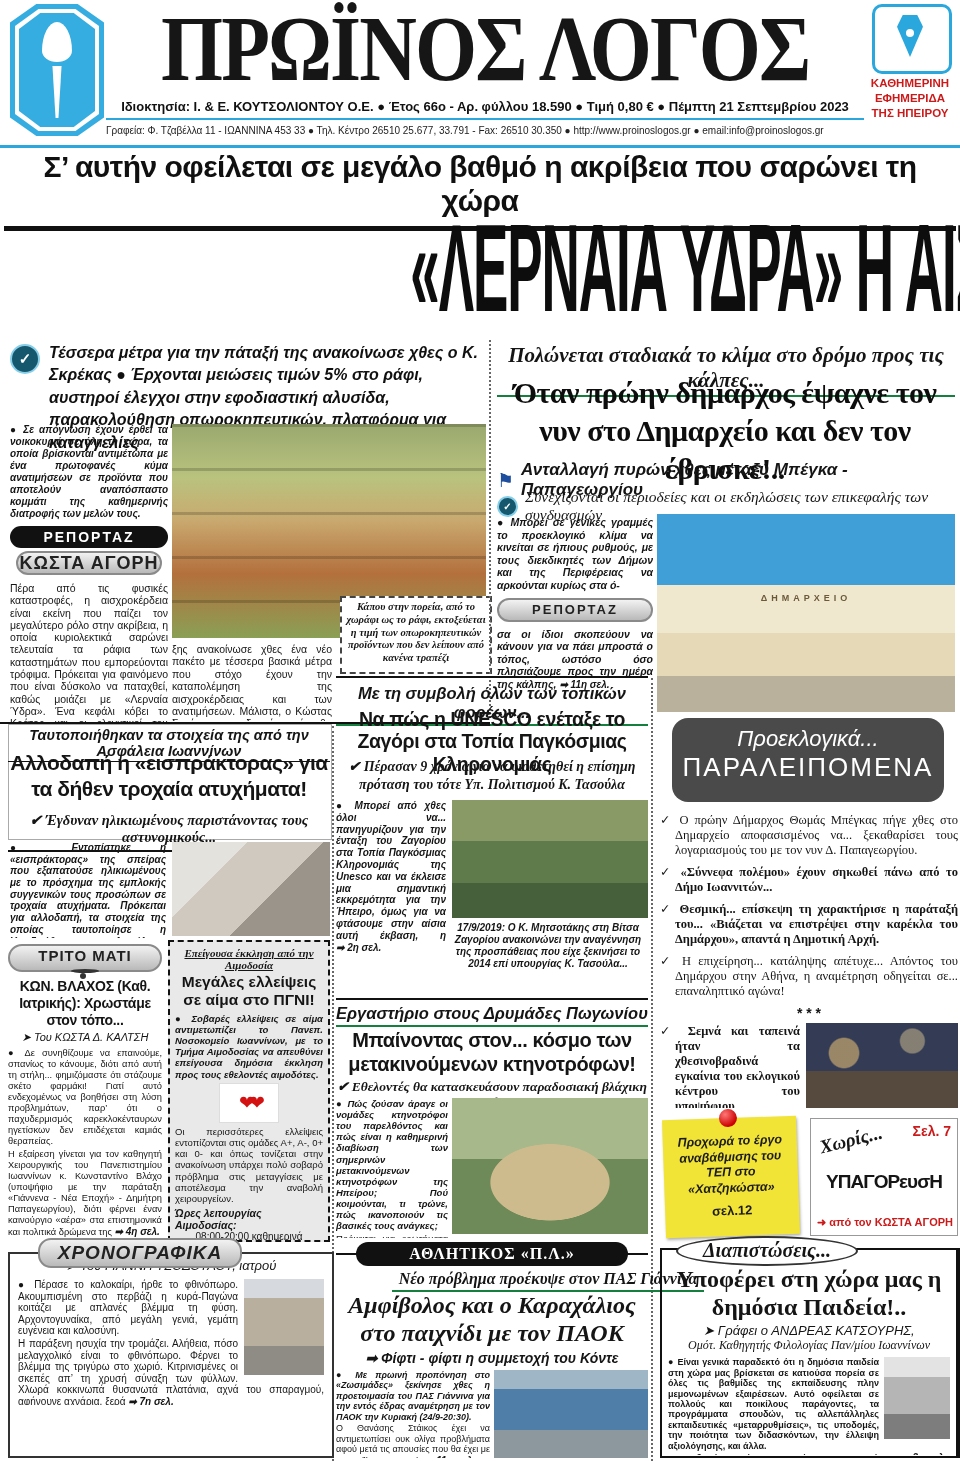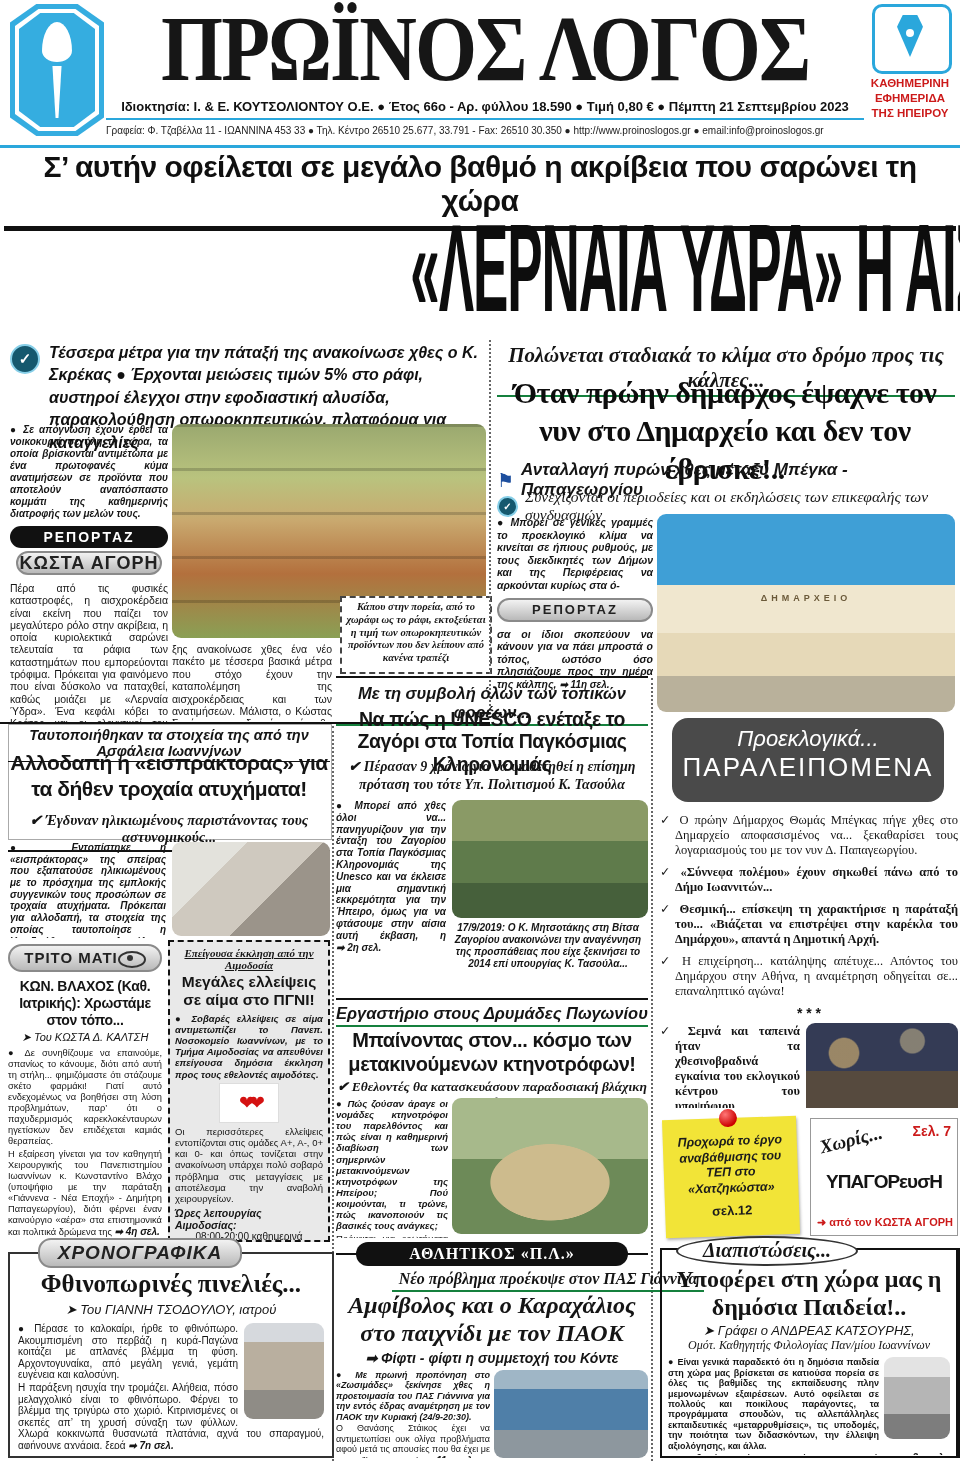--- a/index.html
+++ b/index.html
@@ -46,21 +46,21 @@
   
   .chk{display:inline-flex;align-items:center;justify-content:center;border-radius:50%;
        background:#15586e;color:#fff;border:2px solid #87cfe8;flex:0 0 auto;}
   .pill{border-radius:14px;text-align:center;letter-spacing:2px;font-weight:bold;}
   .pill.black{background:#111;color:#fff;}
   .pill.grey{background:linear-gradient(180deg,#f2f2f2,#b9b9b9);border:2px solid #8a8a8a;color:#222;}
   .kick-ul{border-bottom:2px solid #15803d;padding-bottom:2px;}
   .jmp{font-weight:bold;font-style:italic;font-size:10px;white-space:nowrap;}
   .dotted-v{border-left:2px dotted #666;width:0;}
   .hline{border-top:2px solid #111;height:0;}
-  .photo{background:#ccc;border-radius:9px;}
+  .photo{background:#ccc;}
   .ph-market{background:
       repeating-linear-gradient(180deg,rgba(0,0,0,.18) 0 3px,transparent 3px 44px),
       linear-gradient(180deg,#9aa86f 0%,#b9c37e 25%,#c9a96f 45%,#b3703d 70%,#8aa055 100%);}
   .ph-cityhall{background:linear-gradient(180deg,#3f9fd6 0 36%,#f0e7cf 36% 60%,#e6d9b8 60% 82%,#b9b19b 82%);}
   .ph-cityhall .sign{position:absolute;left:0;right:0;top:40%;text-align:center;font-size:9px;
        letter-spacing:4px;color:#6b5a3a;font-weight:bold;}
   .ph-elderly{background:linear-gradient(135deg,#e3e2dc 0 30%,#cfc9bf 30% 60%,#9b948a 60%);}
   .ph-zagori{background:linear-gradient(180deg,#8a9a66 0 35%,#5f7b4b 35% 70%,#46603b 70%);}
   .ph-hut{background:radial-gradient(ellipse 52% 48% at 50% 62%,#cdbb8d 0 58%,transparent 59%),
        linear-gradient(180deg,#a7b98b 0 45%,#6d8a58 45%);}
@@ -154,21 +154,21 @@
 
   <div class="abs" style="left:8px;top:724px;width:322px;height:114px;border:1px solid #aaa;"></div>
   <div class="abs b i ctr" style="left:8px;top:727px;width:322px;font-size:14.5px;border-bottom:1.5px solid #111;padding-bottom:2px;">Ταυτοποιήθηκαν τα στοιχεία της από την Ασφάλεια Ιωαννίνων</div>
   <div class="abs b ctr" style="left:8px;top:750px;width:322px;font-size:21px;line-height:1.25;letter-spacing:-0.5px;">Αλλοδαπή η «εισπράκτορας» για τα δήθεν τροχαία ατυχήματα!</div>
   <div class="abs ser b i ctr" style="left:8px;top:812px;width:322px;font-size:14.5px;border-bottom:2px solid #111;padding-bottom:4px;">✔ Έγδυναν ηλικιωμένους παριστάνοντας τους αστυνομικούς...</div>
   <p class="abs b i just clip" style="left:10px;top:842px;width:156px;height:96px;margin:0;font-size:10px;line-height:1.17;"><span>● Εντοπίστηκε η «εισπράκτορας» της σπείρας που εξαπατούσε ηλικιωμένους με το πρόσχημα της εμπλοκής συγγενικών τους προσώπων σε τροχαία ατυχήματα. Πρόκειται για αλλοδαπή, τα στοιχεία της οποίας ταυτοποίησε η Υποδιεύθυνση Ασφάλειας Ιωαννίνων σε συνεργασία</span>
      </p>
   <div class="abs photo ph-elderly" style="left:172px;top:842px;width:158px;height:94px;"></div>
 
   <div class="abs clip" style="left:8px;top:944px;width:154px;height:300px;">
-    <div class="pill grey" style="height:24px;line-height:24px;font-size:15px;letter-spacing:1px;display:flex;align-items:center;justify-content:center;">
+    <div class="pill grey" style="height:24px;line-height:24px;font-size:15px;letter-spacing:1px;display:flex;align-items:center;justify-content:center;flex-direction:column;">
       <span>ΤΡΙΤΟ ΜΑΤΙ</span>
       <span class="eye">
           <i></i>
         </span>
     </div>
     <div class="b ctr" style="margin-top:6px;font-size:14px;line-height:1.2;letter-spacing:-0.3px;">ΚΩΝ. ΒΛΑΧΟΣ (Καθ. Ιατρικής): Χρωστάμε στον τόπο...</div>
     <div class="i ctr" style="margin-top:3px;font-size:11px;">➤ Του ΚΩΣΤΑ Δ. ΚΑΛΤΣΗ</div>
     <p class="just" style="margin:4px 0 0;font-size:9.3px;line-height:1.18;">● Δε συνηθίζουμε να επαινούμε, σπανίως το κάνουμε, διότι από αυτή τη στήλη... φημιζόμαστε ότι στάζουμε σκέτο φαρμάκι! Γιατί αυτό ενδεχομένως να βοηθήσει στη λύση προβλημάτων, παρ’ ότι ο παχυδερμισμός καρεκλοκένταυρων ηγετίσκων δεν επιδέχεται καμιάς θεραπείας.</p>
     <p class="just" style="margin:2px 0 0;font-size:9.3px;line-height:1.18;"><span>Η εξαίρεση γίνεται για τον καθηγητή Χειρουργικής του Πανεπιστημίου Ιωαννίνων κ. Κωνσταντίνο Βλάχο (υποψήφιο με την παράταξη «Γιάννενα - Νέα Εποχή» - Δημήτρη Παπαγεωργίου), διότι φέρνει έναν καινούργιο «αέρα» στα επιστημονικά και πολιτικά δρώμενα της</span>
        <span class="jmp">➡ 4η σελ.</span></p>
@@ -216,21 +216,20 @@
   <div class="abs ser b ctr" style="left:336px;top:1292px;width:312px;font-size:24px;line-height:1.15;font-style:italic;">Αμφίβολος και ο Καραχάλιος στο παιχνίδι με τον ΠΑΟΚ</div>
   <div class="abs b i ctr" style="left:336px;top:1350px;width:312px;font-size:14px;">➡ Φίφτι - φίφτι η συμμετοχή του Κόντε</div>
   <div class="abs clip" style="left:336px;top:1370px;width:154px;height:88px;">
     <p class="b i just" style="margin:0;font-size:9px;line-height:1.16;">● Με πρωινή προπόνηση στο «Ζωσιμάδες» ξεκίνησε χθες η προετοιμασία του ΠΑΣ Γιάννινα για την εντός έδρας αναμέτρηση με τον ΠΑΟΚ την Κυριακή (24/9-20:30).</p>
     <p class="just" style="margin:1px 0 0;font-size:9px;line-height:1.16;"><span>Ο Θανάσης Στάικος έχει να αντιμετωπίσει ουκ ολίγα προβλήματα αφού μετά τις απουσίες που θα έχει με τους Τζίμα και Τσαού-</span>
        <span class="jmp">➡ 11η σελ.</span></p>
   </div>
   <div class="abs photo ph-training" style="left:494px;top:1370px;width:154px;height:88px;"></div>
 
   <div class="abs" style="left:8px;top:1252px;width:322px;height:202px;border:2px solid #333;">
-    <div class="ctr" style="margin-top:16px;font-family:'Liberation Serif',serif;font-weight:bold;font-size:25px;">Φθινοπωρινές πινελιές...</div>
     <div class="i ctr" style="font-size:13px;margin-top:4px;">➤ Του ΓΙΑΝΝΗ ΤΣΟΔΟΥΛΟΥ, ιατρού</div>
     <div class="clip" style="margin:6px 8px 0;height:126px;">
       <div class="photo ph-portrait" style="float:right;width:80px;height:96px;margin:0 0 4px 6px;"></div>
       <p class="just" style="margin:0;font-size:10px;line-height:1.16;">● Πέρασε το καλοκαίρι, ήρθε το φθινόπωρο. Ακουμπισμένη στο περβάζι η κυρά-Παγώνα κοιτάζει με απλανές βλέμμα τη φύση. Αρχοντογυναίκα, από μεγάλη γενιά, γεμάτη ευγένεια και καλοσύνη.</p>
       <p class="just" style="margin:1px 0 0;font-size:10px;line-height:1.16;"><span>Η παράξενη ησυχία την τρομάζει. Αλήθεια, πόσο μελαγχολικό είναι το φθινόπωρο. Φέρνει το βλέμμα της τριγύρω στο χωριό. Κιτρινισμένες οι σκεπές απ’ τη χρυσή σύναξη των φύλλων. Χλωρά κοκκινωπά θυσανωτά πλατάνια, αχνά του σπαραγμού, αφήνουνε αχνάρια, ξερά</span>
          <span class="jmp">➡ 7η σελ.</span></p>
     </div>
   </div>
   <div class="abs pill grey i b" style="left:38px;top:1238px;width:200px;height:26px;line-height:26px;font-size:19px;letter-spacing:1px;border-radius:13px;">ΧΡΟΝΟΓΡΑΦΙΚΑ</div>
 

